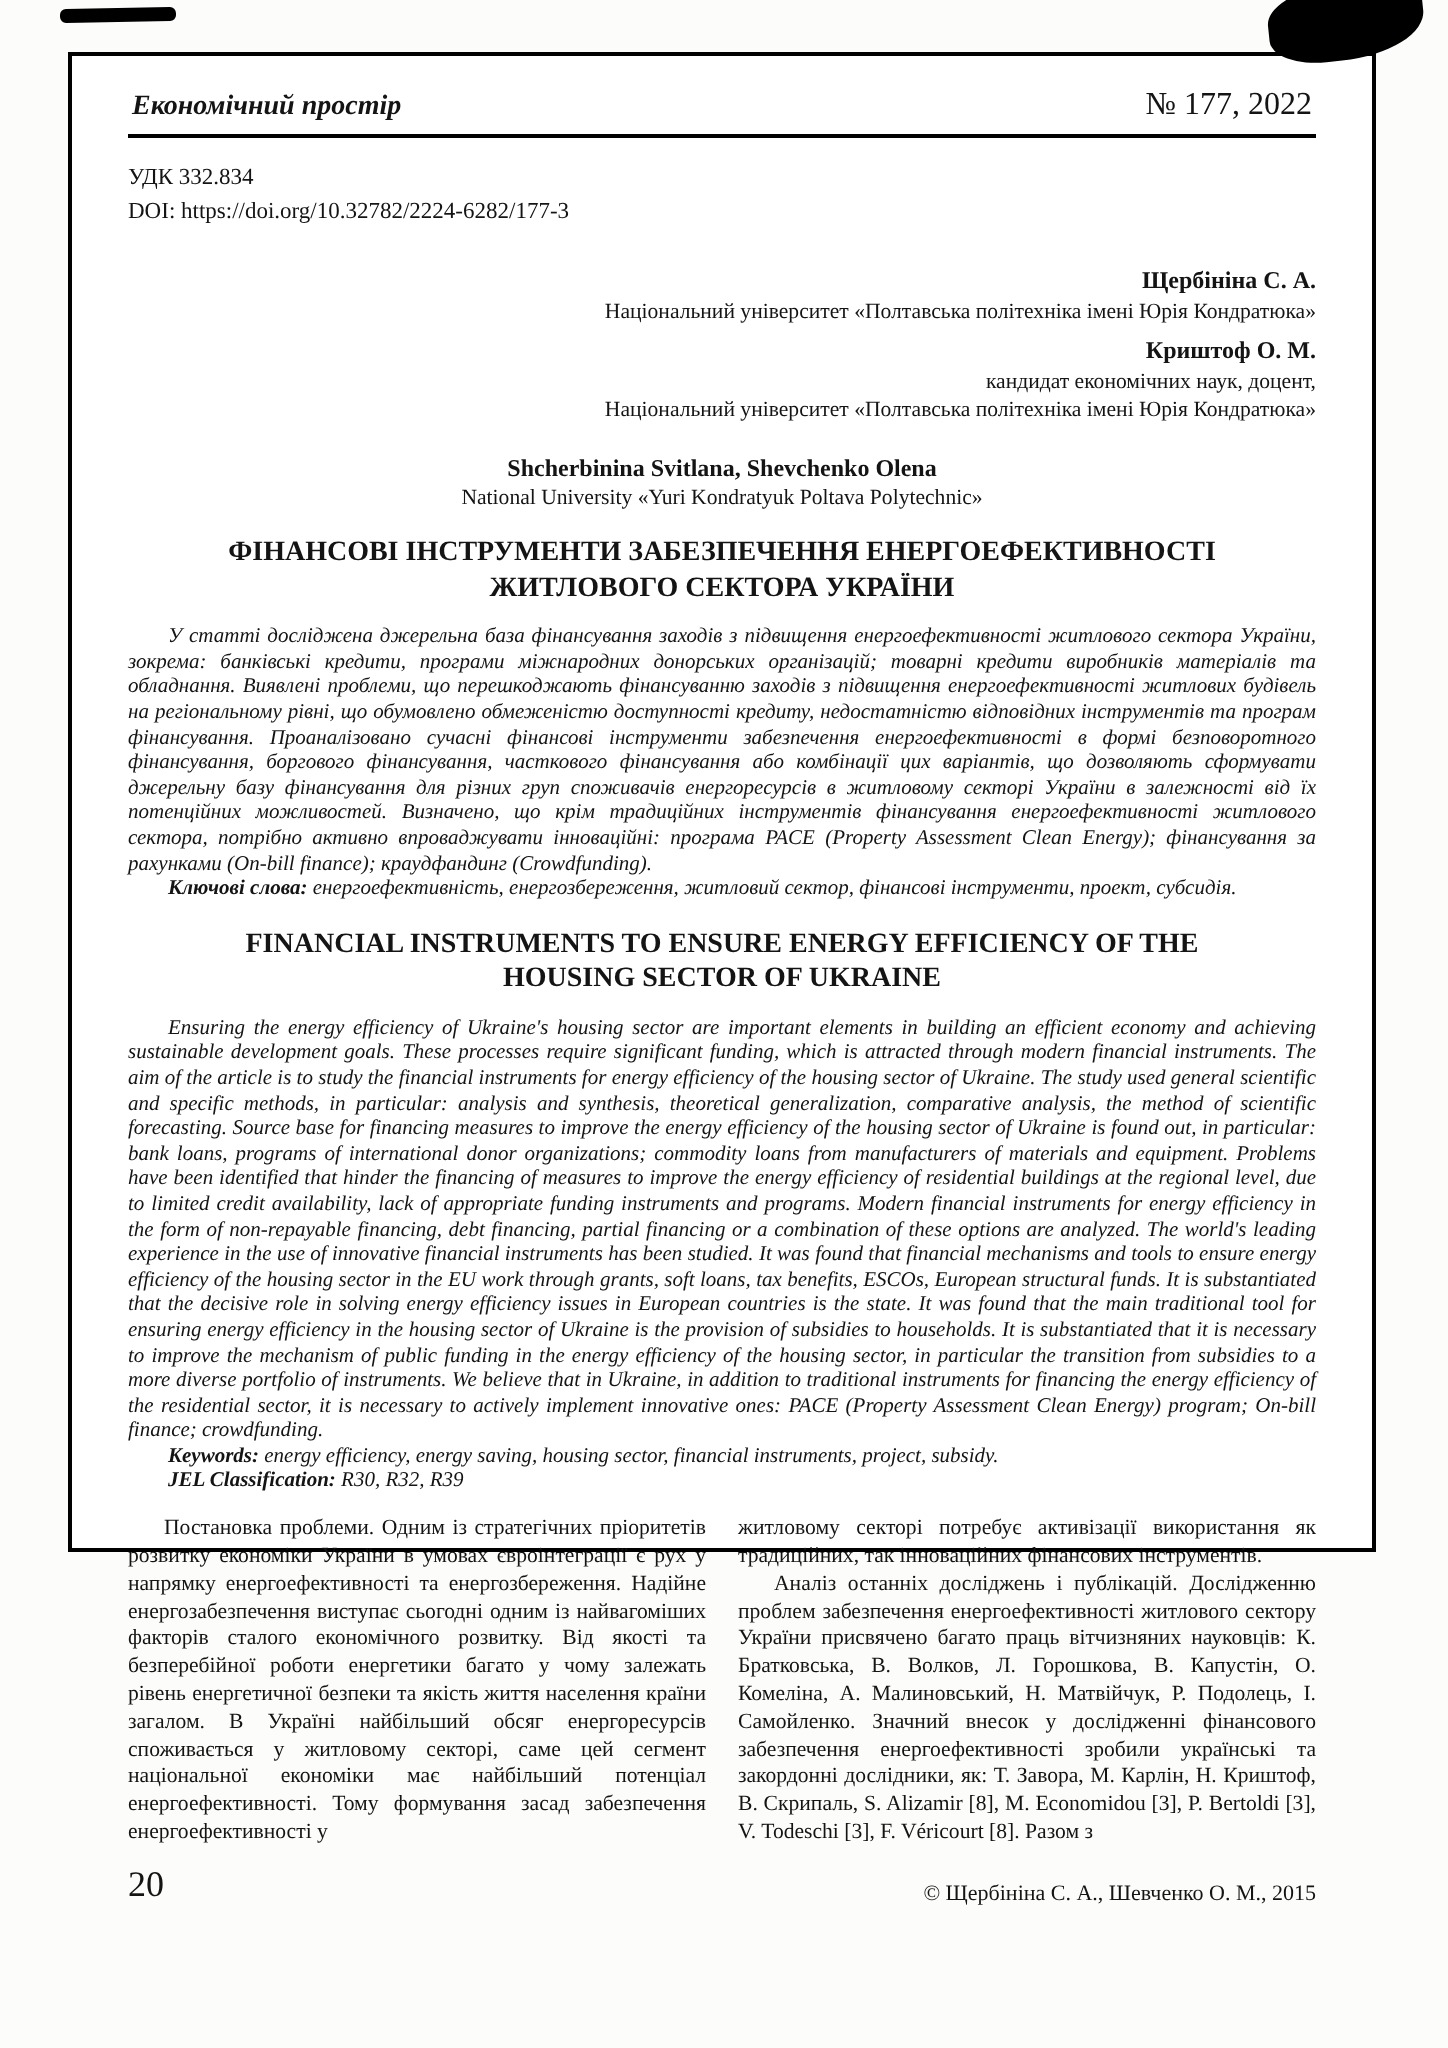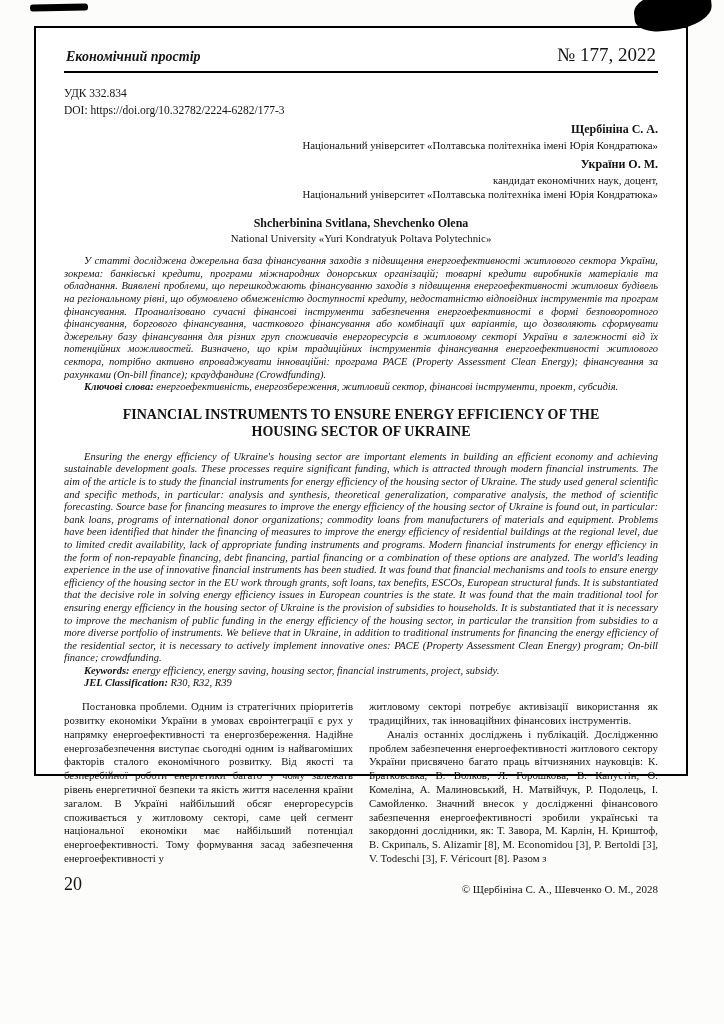--- a/index.html
+++ b/index.html
@@ -20,26 +20,26 @@
     position: absolute; left: 34px; top: 26px;
     width: 654px; height: 750px;
     border: 2.5px solid #000;
     background: #fff;
     padding: 14px 28px 12px 28px;
     display: flex; flex-direction: column;
   }
 
   .header-row { display: flex; justify-content: space-between; align-items: baseline; font-size: 14px; padding: 2px 2px 0 2px; }
   .journal { font-weight: bold; font-style: italic; }
-  .issue { font-size: 19px; }
+  .issue { font-size: 16px; }
   .header-rule { border-bottom: 2px solid #000; margin-top: 5px; }
 
   .meta { margin-top: 12px; font-size: 11.5px; line-height: 1.45; }
 
-  .authors { margin-top: 4px; text-align: right; font-size: 10.8px; line-height: 1.3; }
+  .authors { margin-top: 19px; text-align: right; font-size: 10.8px; line-height: 1.3; }
   .author { margin-bottom: 5px; }
   .author-name { font-weight: bold; font-size: 12px; }
 
   .authors-en { margin-top: 10px; text-align: center; font-size: 10.8px; line-height: 1.3; }
   .authors-en-names { font-weight: bold; font-size: 12px; }
 
   .title { margin-top: 12px; text-align: center; font-weight: bold; font-size: 14px; line-height: 1.25; padding: 0 46px; }
 
   .abstract { margin-top: 10px; font-size: 10.5px; font-style: italic; text-align: justify; line-height: 1.2; }
   .abstract p { margin: 0; text-indent: 20px; }
@@ -74,31 +74,32 @@
     <div>УДК 332.834</div>
     <div>DOI: https://doi.org/10.32782/2224-6282/177-3</div>
   </div>
 
   <div class="authors">
     <div class="author">
       <div class="author-name">Щербініна С. А.</div>
       <div>Національний університет «Полтавська політехніка імені Юрія Кондратюка»</div>
     </div>
     <div class="author">
-      <div class="author-name">України О. М.</div>
+      <div class="author-name">Криштоф О. М.</div>
       <div>кандидат економічних наук, доцент,</div>
       <div>Національний університет «Полтавська політехніка імені Юрія Кондратюка»</div>
     </div>
   </div>
 
   <div class="authors-en">
     <div class="authors-en-names">Shcherbinina Svitlana, Shevchenko Olena</div>
     <div>National University «Yuri Kondratyuk Poltava Polytechnic»</div>
   </div>
 
+  <h1 class="title" style="margin:12px 0 0;">ФІНАНСОВІ ІНСТРУМЕНТИ ЗАБЕЗПЕЧЕННЯ ЕНЕРГОЕФЕКТИВНОСТІ ЖИТЛОВОГО СЕКТОРА УКРАЇНИ</h1>
 
   <div class="abstract">
     <p>У статті досліджена джерельна база фінансування заходів з підвищення енергоефективності житлового сектора України, зокрема: банківські кредити, програми міжнародних донорських організацій; товарні кредити виробників матеріалів та обладнання. Виявлені проблеми, що перешкоджають фінансуванню заходів з підвищення енергоефективності житлових будівель на регіональному рівні, що обумовлено обмеженістю доступності кредиту, недостатністю відповідних інструментів та програм фінансування. Проаналізовано сучасні фінансові інструменти забезпечення енергоефективності в формі безповоротного фінансування, боргового фінансування, часткового фінансування або комбінації цих варіантів, що дозволяють сформувати джерельну базу фінансування для різних груп споживачів енергоресурсів в житловому секторі України в залежності від їх потенційних можливостей. Визначено, що крім традиційних інструментів фінансування енергоефективності житлового сектора, потрібно активно впроваджувати інноваційні: програма PACE (Property Assessment Clean Energy); фінансування за рахунками (On-bill finance); краудфандинг (Crowdfunding).</p>
     <p class="kw"><b>Ключові слова:</b> <span>енергоефективність, енергозбереження, житловий сектор, фінансові інструменти, проект, субсидія.</span></p>
   </div>
 
   <h2 class="title" style="margin:12px 0 0;">FINANCIAL INSTRUMENTS TO ENSURE ENERGY EFFICIENCY OF THE HOUSING SECTOR OF UKRAINE</h2>
 
   <div class="abstract">
     <p>Ensuring the energy efficiency of Ukraine's housing sector are important elements in building an efficient economy and achieving sustainable development goals. These processes require significant funding, which is attracted through modern financial instruments. The aim of the article is to study the financial instruments for energy efficiency of the housing sector of Ukraine. The study used general scientific and specific methods, in particular: analysis and synthesis, theoretical generalization, comparative analysis, the method of scientific forecasting. Source base for financing measures to improve the energy efficiency of the housing sector of Ukraine is found out, in particular: bank loans, programs of international donor organizations; commodity loans from manufacturers of materials and equipment. Problems have been identified that hinder the financing of measures to improve the energy efficiency of residential buildings at the regional level, due to limited credit availability, lack of appropriate funding instruments and programs. Modern financial instruments for energy efficiency in the form of non-repayable financing, debt financing, partial financing or a combination of these options are analyzed. The world's leading experience in the use of innovative financial instruments has been studied. It was found that financial mechanisms and tools to ensure energy efficiency of the housing sector in the EU work through grants, soft loans, tax benefits, ESCOs, European structural funds. It is substantiated that the decisive role in solving energy efficiency issues in European countries is the state. It was found that the main traditional tool for ensuring energy efficiency in the housing sector of Ukraine is the provision of subsidies to households. It is substantiated that it is necessary to improve the mechanism of public funding in the energy efficiency of the housing sector, in particular the transition from subsidies to a more diverse portfolio of instruments. We believe that in Ukraine, in addition to traditional instruments for financing the energy efficiency of the residential sector, it is necessary to actively implement innovative ones: PACE (Property Assessment Clean Energy) program; On-bill finance; crowdfunding.</p>
@@ -111,16 +112,16 @@
       <p class="indent"><b class="lead">Постановка проблеми.</b> <span>Одним із стратегічних пріоритетів розвитку економіки України в умовах євроінтеграції є рух у напрямку енергоефективності та енергозбереження. Надійне енергозабезпечення виступає сьогодні одним із найвагоміших факторів сталого економічного розвитку. Від якості та безперебійної роботи енергетики багато у чому залежать рівень енергетичної безпеки та якість життя населення країни загалом. В Україні найбільший обсяг енергоресурсів споживається у житловому секторі, саме цей сегмент національної економіки має найбільший потенціал енергоефективності. Тому формування засад забезпечення енергоефективності у</span></p>
     </div>
     <div class="col">
       <p><span>житловому секторі потребує активізації використання як традиційних, так інноваційних фінансових інструментів.</span></p>
       <p class="indent"><b class="lead">Аналіз останніх досліджень і публікацій.</b> <span>Дослідженню проблем забезпечення енергоефективності житлового сектору України присвячено багато праць вітчизняних науковців: К. Братковська, В. Волков, Л. Горошкова, В. Капустін, О. Комеліна, А. Малиновський, Н. Матвійчук, Р. Подолець, І. Самойленко. Значний внесок у дослідженні фінансового забезпечення енергоефективності зробили українські та закордонні дослідники, як: Т. Завора, М. Карлін, Н. Криштоф, В. Скрипаль, S. Alizamir [8], M. Economidou [3], P. Bertoldi [3], V. Todeschi [3], F. Véricourt [8]. Разом з</span></p>
     </div>
   </div>
 
   <div class="footer">
     <span class="page-num">20</span>
-    <span class="copyright">© Щербініна С. А., Шевченко О. М., 2028</span>
+    <span class="copyright">© Щербініна С. А., Шевченко О. М., 2015</span>
   </div>
 
 </div>
 
 </body></html>

